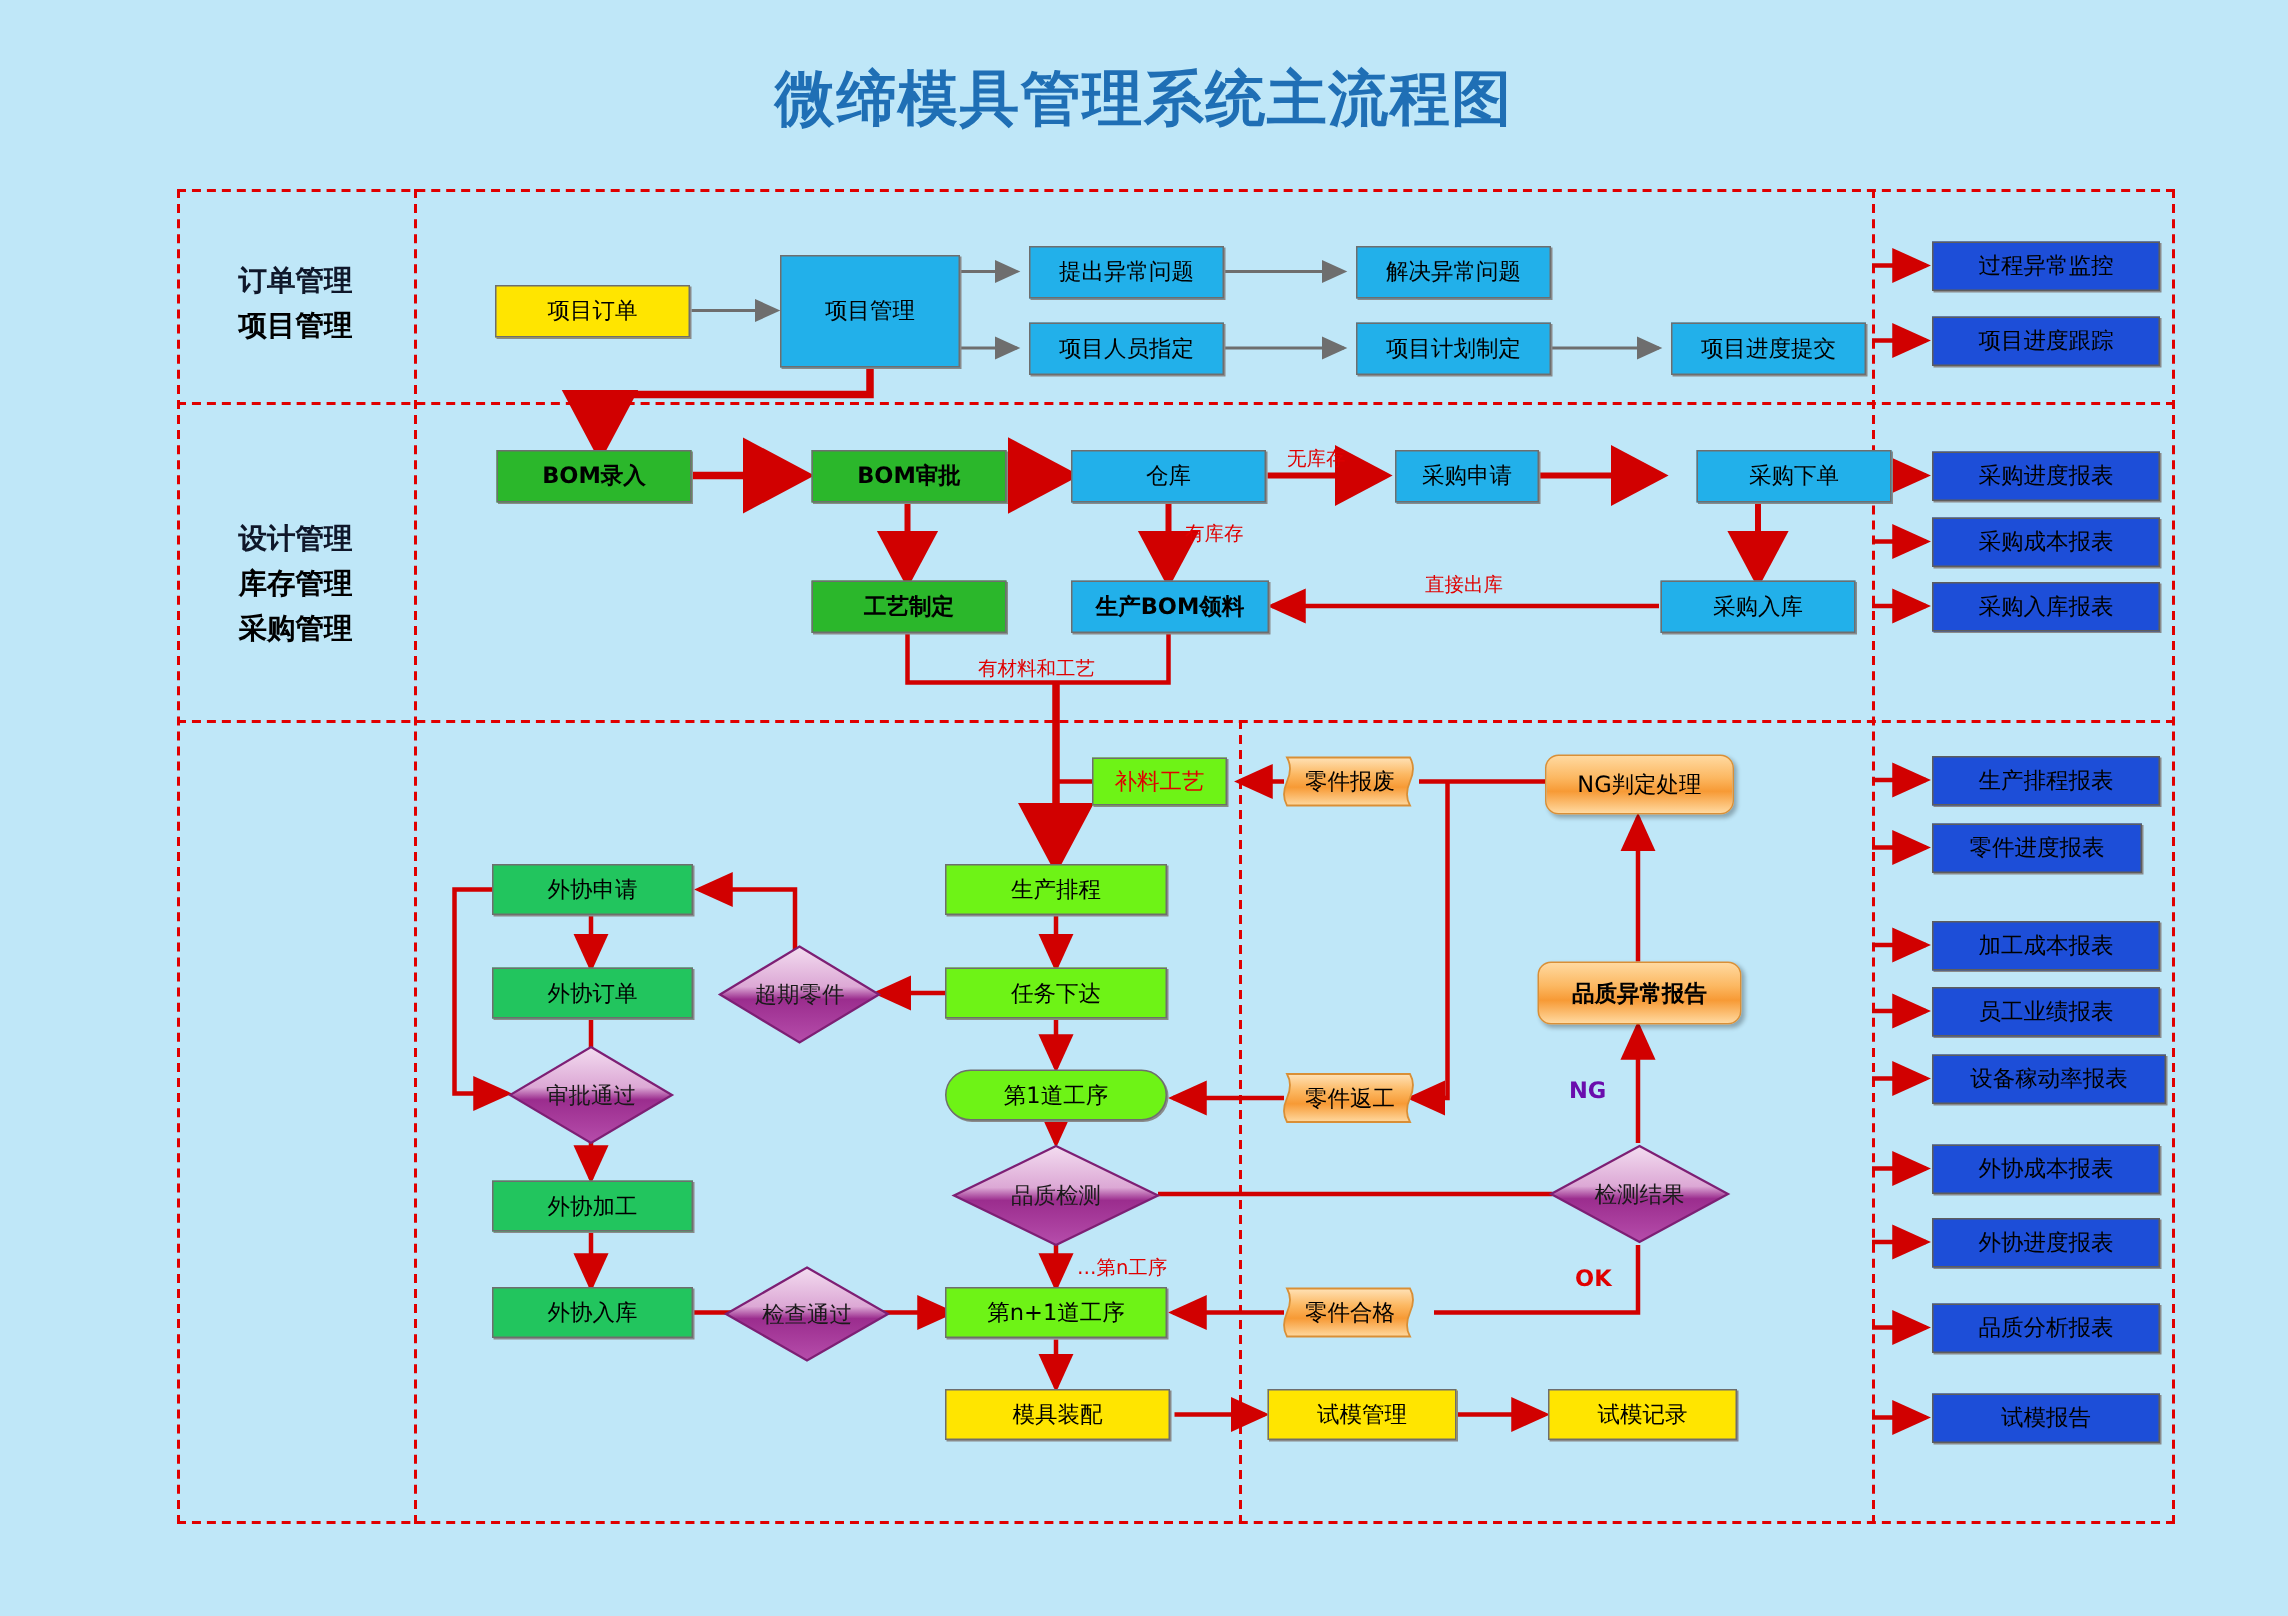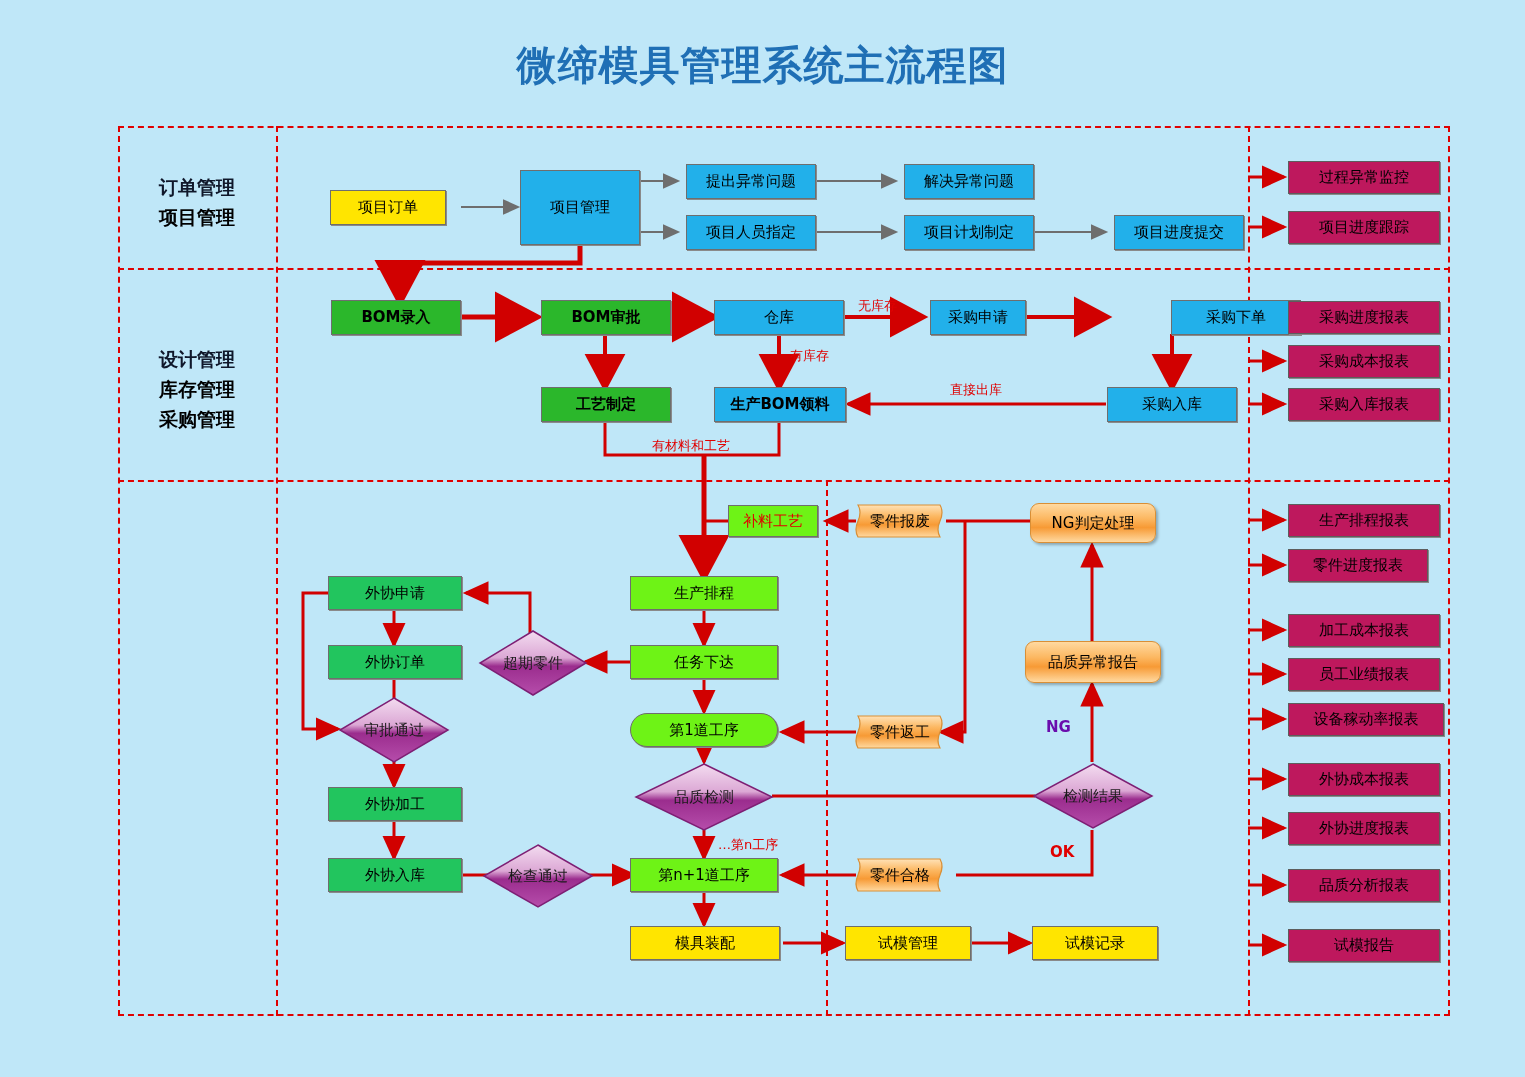--- a/index.html
+++ b/index.html
@@ -38,21 +38,21 @@
     position:absolute;box-sizing:border-box;
     display:flex;align-items:center;justify-content:center;
     font-size:15px;color:#000;text-align:center;line-height:1.1;
     font-family:"DejaVu Sans","Liberation Sans",sans-serif;
     white-space:nowrap;
   }
   .nd-blue{background:#22b0ea;border:1px solid #6e6e6e;box-shadow:1px 1px 0 #8a8a8a;}
   .nd-yellow{background:#ffe500;border:1px solid #6e6e6e;box-shadow:1px 1px 0 #8a8a8a;}
   .nd-green{background:#2bb72b;border:1px solid #6e6e6e;box-shadow:1px 1px 0 #8a8a8a;font-weight:bold;}
   .nd-lime{background:#6ef316;border:1px solid #6e6e6e;box-shadow:1px 1px 0 #8a8a8a;}
-  .nd-teal{background:#be185d;border:1px solid #5d5d5d;box-shadow:1px 1px 0 #8a8a8a;}
+  .nd-teal{background:#1d4ed8;border:1px solid #5d5d5d;box-shadow:1px 1px 0 #8a8a8a;}
   .nd-mint{background:#22c55e;border:1px solid #6e6e6e;box-shadow:1px 1px 0 #8a8a8a;}
   .nd-orange{
     background:linear-gradient(180deg,#ffd9a0 0%,#fcb862 38%,#f79a35 62%,#ffd9a0 100%);
     border:1px solid #d98f36;border-radius:9px;box-shadow:2px 2px 3px rgba(0,0,0,.28);
   }
   .flagwrap{position:absolute;}
   .flagwrap svg{position:absolute;left:0;top:0;}
   .flagwrap .lbl{position:absolute;left:0;top:0;width:100%;height:100%;
     display:flex;align-items:center;justify-content:center;
     font-size:15px;color:#000;font-family:"DejaVu Sans","Liberation Sans",sans-serif;}
@@ -213,36 +213,36 @@
       <line x1="1248" y1="630" x2="1284" y2="630" marker-end="url(#ar-red)"></line>
       <line x1="1248" y1="674" x2="1284" y2="674" marker-end="url(#ar-red)"></line>
       <line x1="1248" y1="719" x2="1284" y2="719" marker-end="url(#ar-red)"></line>
       <line x1="1248" y1="779" x2="1284" y2="779" marker-end="url(#ar-red)"></line>
       <line x1="1248" y1="828" x2="1284" y2="828" marker-end="url(#ar-red)"></line>
       <line x1="1248" y1="885" x2="1284" y2="885" marker-end="url(#ar-red)"></line>
       <line x1="1248" y1="945" x2="1284" y2="945" marker-end="url(#ar-red)"></line>
     </g>
   </svg>
 
-  <div class="node nd-yellow" style="left:330px;top:190px;width:116px;height:35px;">项目订单</div>
+  <div class="node nd-yellow" style="left:330px;top:190px;width:130px;height:35px;">项目订单</div>
   <div class="node nd-blue" style="left:520px;top:170px;width:120px;height:75px;">项目管理</div>
   <div class="node nd-blue" style="left:686px;top:164px;width:130px;height:35px;">提出异常问题</div>
   <div class="node nd-blue" style="left:904px;top:164px;width:130px;height:35px;">解决异常问题</div>
   <div class="node nd-blue" style="left:686px;top:215px;width:130px;height:35px;">项目人员指定</div>
   <div class="node nd-blue" style="left:904px;top:215px;width:130px;height:35px;">项目计划制定</div>
   <div class="node nd-blue" style="left:1114px;top:215px;width:130px;height:35px;">项目进度提交</div>
 
   <div class="node nd-teal" style="left:1288px;top:161px;width:152px;height:33px;">过程异常监控</div>
   <div class="node nd-teal" style="left:1288px;top:211px;width:152px;height:33px;">项目进度跟踪</div>
 
   <div class="node nd-green" style="left:331px;top:300px;width:130px;height:35px;">BOM录入</div>
   <div class="node nd-green" style="left:541px;top:300px;width:130px;height:35px;">BOM审批</div>
   <div class="node nd-blue" style="left:714px;top:300px;width:130px;height:35px;">仓库</div>
   <div class="node nd-blue" style="left:930px;top:300px;width:96px;height:35px;">采购申请</div>
-  <div class="node nd-blue" style="left:1171px;top:300px;width:130px;height:35px;">采购下单</div>
+  <div class="node nd-blue" style="left:1131px;top:300px;width:130px;height:35px;">采购下单</div>
   <div class="node nd-green" style="left:541px;top:387px;width:130px;height:35px;">工艺制定</div>
   <div class="node nd-blue" style="left:714px;top:387px;width:132px;height:35px;font-weight:bold;">生产BOM领料</div>
   <div class="node nd-blue" style="left:1107px;top:387px;width:130px;height:35px;">采购入库</div>
 
   <div class="elabel" style="left:858px;top:297px;">无库存</div>
   <div class="elabel" style="left:790px;top:347px;">有库存</div>
   <div class="elabel" style="left:950px;top:381px;">直接出库</div>
   <div class="elabel" style="left:652px;top:437px;">有材料和工艺</div>
 
   <div class="node nd-teal" style="left:1288px;top:301px;width:152px;height:33px;">采购进度报表</div>
@@ -370,21 +370,21 @@
   </div>
 
   <div class="flagwrap" style="left:852px;top:857px;width:96px;height:36px;">
     <svg width="96" height="36" viewBox="0 0 96 36">
       <path d="M6,2 Q10,9 6,18 Q2,27 6,34 L88,34 Q84,27 88,18 Q92,9 88,2 Z" fill="url(#og1)" stroke="#d98f36" stroke-width="1.2"></path>
     </svg>
     <div class="lbl">零件合格</div>
   </div>
 
   <div class="node nd-orange" style="left:1030px;top:503px;width:126px;height:40px;">NG判定处理</div>
-  <div class="node nd-orange" style="left:1025px;top:641px;width:136px;height:42px;">品质异常报告</div>
+  <div class="node nd-orange" style="left:1025px;top:641px;width:136px;height:42px;font-weight:bold;">品质异常报告</div>
 
   <div class="node nd-teal" style="left:1288px;top:504px;width:152px;height:33px;">生产排程报表</div>
   <div class="node nd-teal" style="left:1288px;top:549px;width:140px;height:33px;">零件进度报表</div>
   <div class="node nd-teal" style="left:1288px;top:614px;width:152px;height:33px;">加工成本报表</div>
   <div class="node nd-teal" style="left:1288px;top:658px;width:152px;height:33px;">员工业绩报表</div>
   <div class="node nd-teal" style="left:1288px;top:703px;width:156px;height:33px;">设备稼动率报表</div>
   <div class="node nd-teal" style="left:1288px;top:763px;width:152px;height:33px;">外协成本报表</div>
   <div class="node nd-teal" style="left:1288px;top:812px;width:152px;height:33px;">外协进度报表</div>
   <div class="node nd-teal" style="left:1288px;top:869px;width:152px;height:33px;">品质分析报表</div>
   <div class="node nd-teal" style="left:1288px;top:929px;width:152px;height:33px;">试模报告</div>

